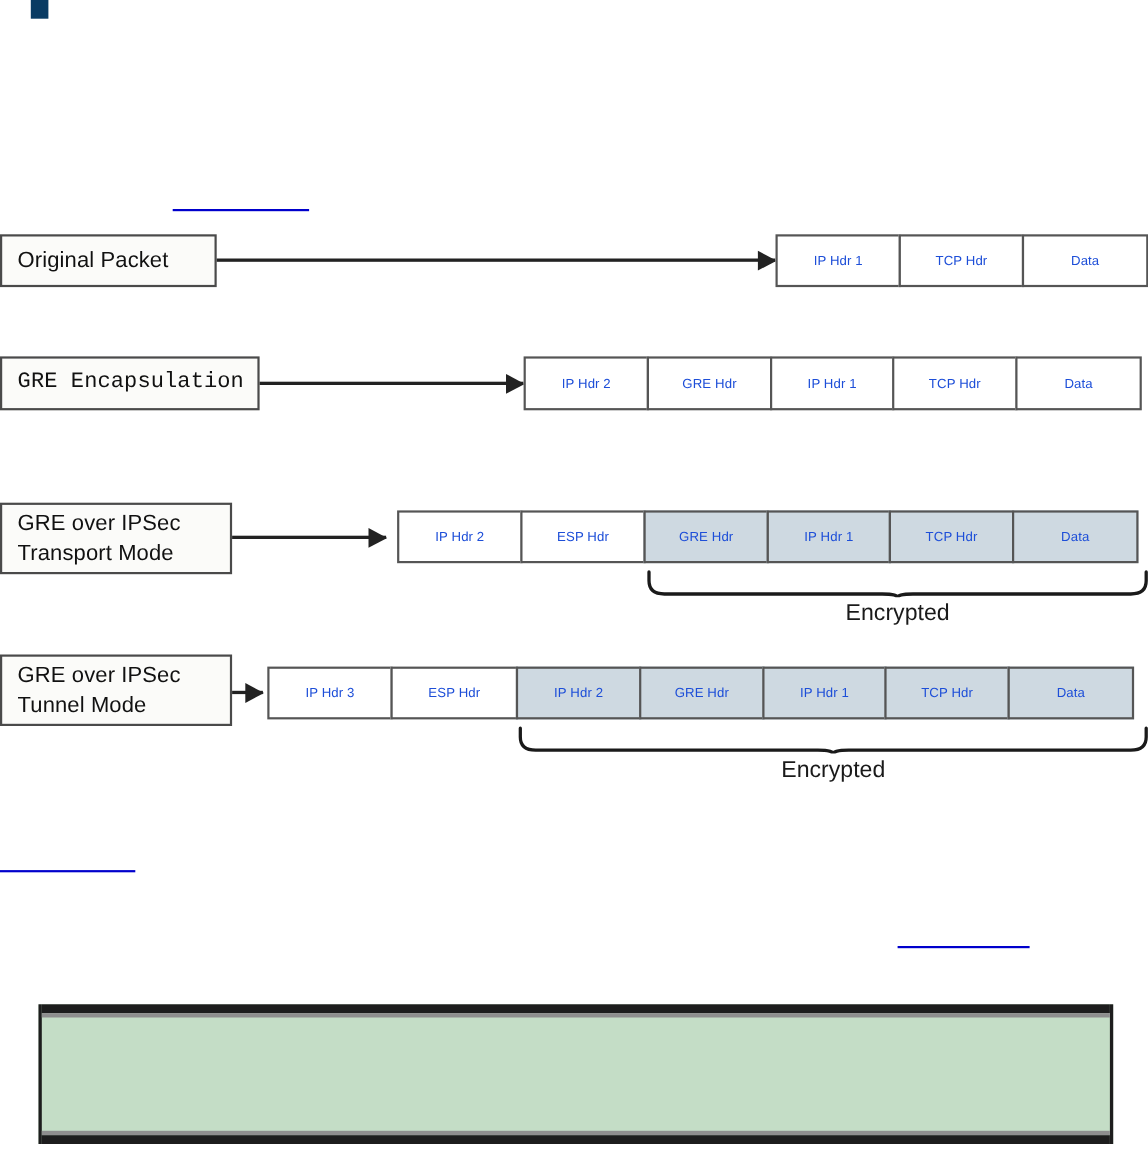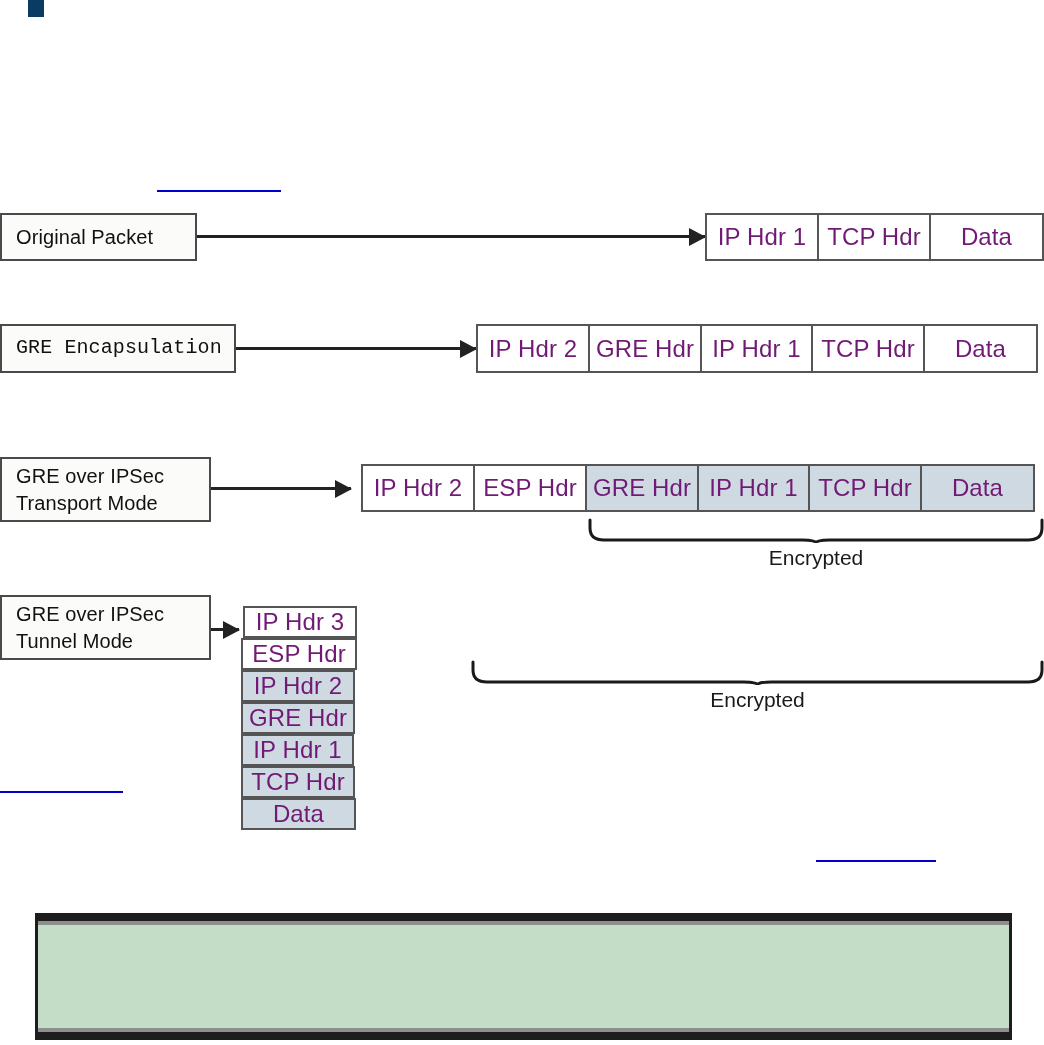--- a/index.html
+++ b/index.html
@@ -75,22 +75,22 @@
     box-sizing: border-box;
   }
   .cell {
     box-sizing: border-box;
     border: 2px solid #555555;
     margin-left: -2px;
     background: #ffffff;
     display: flex;
     align-items: center;
     justify-content: center;
-    font-size: 24px;
-    color: #701a75;
+    font-size: 12px;
+    color: #1d4ed8;
     letter-spacing: 0.1px;
     white-space: nowrap;
   }
   .cell:first-child { margin-left: 0; }
   .cell.shaded { background: #ced9e1; }
 
   
   .brace {
     position: absolute;
   }
@@ -181,21 +181,21 @@
         <svg width="456" height="26" viewBox="0 0 456 26">
           <path d="M2,2 L2,10 Q2,22 16,22 L214,22 Q228,22 228,25 Q228,22 242,22 L440,22 Q454,22 454,10 L454,2" fill="none" stroke="#1a1a1a" stroke-width="3" stroke-linecap="round"></path>
         </svg>
       </div>
       <div class="brace-label" style="left: 588px; top: 546px; width: 456px;">Encrypted</div>
       <div class="label-box" style="left: 0px; top: 595px; width: 211px; height: 65px;">
         <span class="txt">GRE over IPSec
 Tunnel Mode</span>
       </div>
       <div class="arrow" style="left: 211px; top: 628px; width: 28px;"></div>
-      <div class="packet-row" style="left: 243px; top: 606px; height: 48px; flex-direction: column;">
+      <div class="packet-row" style="left: 243px; top: 606px; height: 48px;">
         <div class="cell" style="width: 114px; height: 48px; border-color: rgb(85, 85, 85); background: rgb(255, 255, 255);">IP Hdr 3</div>
         <div class="cell" style="width: 116px; height: 48px; border-color: rgb(85, 85, 85); background: rgb(255, 255, 255);">ESP Hdr</div>
         <div class="cell shaded" style="width: 114px; height: 48px; border-color: rgb(85, 85, 85); background: rgb(206, 217, 225);">IP Hdr 2</div>
         <div class="cell shaded" style="width: 114px; height: 48px; border-color: rgb(85, 85, 85); background: rgb(206, 217, 225);">GRE Hdr</div>
         <div class="cell shaded" style="width: 113px; height: 48px; border-color: rgb(85, 85, 85); background: rgb(206, 217, 225);">IP Hdr 1</div>
         <div class="cell shaded" style="width: 114px; height: 48px; border-color: rgb(85, 85, 85); background: rgb(206, 217, 225);">TCP Hdr</div>
         <div class="cell shaded" style="width: 115px; height: 48px; border-color: rgb(85, 85, 85); background: rgb(206, 217, 225);">Data</div>
       </div>
       <div class="brace" style="left: 471px; top: 660px; width: 573px; height: 26px;">
         <svg width="573" height="26" viewBox="0 0 573 26">

